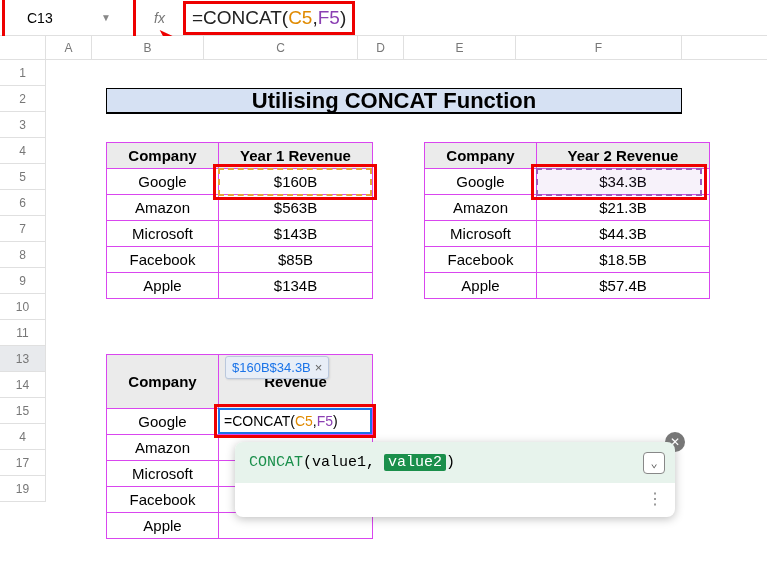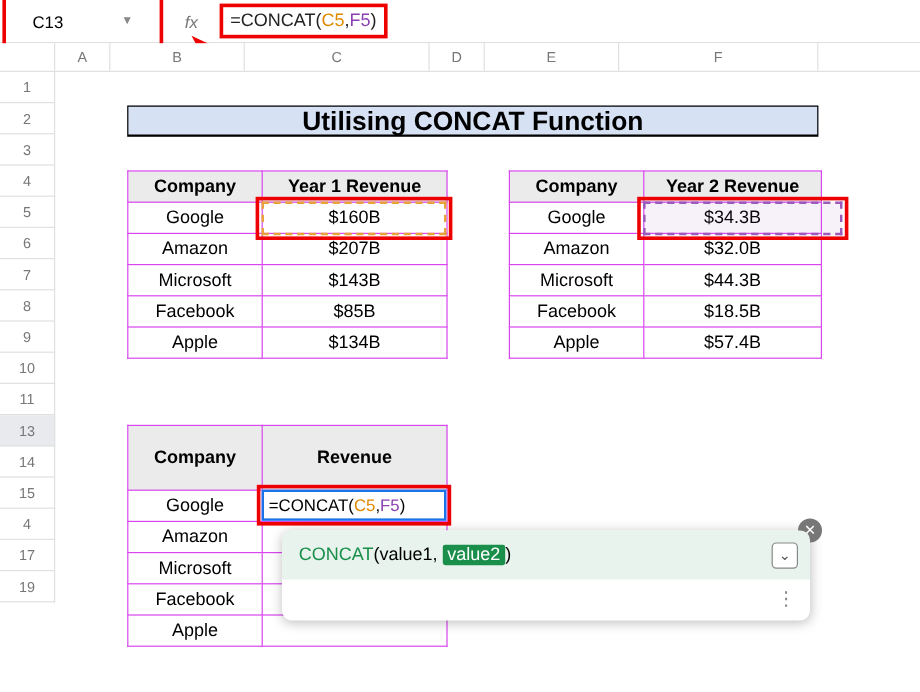--- a/index.html
+++ b/index.html
@@ -4,21 +4,21 @@
 <style>
   * { box-sizing: border-box; margin: 0; padding: 0; }
   body { font-family: Arial, sans-serif; font-size: 13px; background: #fff; width: 767px; height: 577px; position: relative; overflow: hidden; }
   
   .top-bar { display: flex; align-items: center; height: 36px; border-bottom: 1px solid #e0e0e0; }
   .name-box-wrap { border: 3px solid #ee0000; padding: 14px; margin-left: 2px; }
   .name-box { width: 100px; height: 24px; display: flex; align-items: center; padding: 0 8px; font-size: 14px; }
   .name-box .caret { margin-left: auto; font-size: 10px; color: #888; }
   .fx { margin: 0 18px; color: #777; font-style: italic; font-size: 14px;}
   .formula-box-wrap { border: 3px solid #ee0000; padding: 2px 2px; }
-  .formula-box { font-size: 15px; font-family: Arial; padding: 1px 4px; }
+  .formula-box { font-size: 19px; font-family: Arial; padding: 1px 4px; }
   .fn { color: #222; }
   .ref-c5 { color: #e08a00; }
   .ref-f5 { color: #8b3fb3; }
   .arrow-right { position:absolute; color:#ee0000; font-size:24px; left:158px; top:24px; font-weight:bold;}
   
   .sheet { position: relative; }
   .col-headers { display: flex; height: 24px; background: #fff; border-bottom: 1px solid #e0e0e0; }
   .corner { width: 46px; border-right: 1px solid #e0e0e0; }
   .ch { text-align: center; color: #777; font-size: 12px; line-height: 24px; border-right: 1px solid #e0e0e0; }
   .chA{width:46px}.chB{width:112px}.chC{width:154px}.chD{width:46px}.chE{width:112px}.chF{width:166px}
@@ -30,38 +30,38 @@
   .grid { position: relative; flex: 1; }
   
   .title-band { position: absolute; left: 60px; top: 28px; width: 576px; height: 26px; background: #d6e1f3; border: 1px solid #000; border-bottom: 2px solid #000; display: flex; align-items: center; justify-content: center; font-size: 22px; font-weight: bold; }
   
   .tbl { position: absolute; border-collapse: collapse; }
   .tbl td, .tbl th { border: 1px solid #d946ef; text-align: center; height: 26px; font-size: 15px; }
   .tbl th { background: #ebebeb; font-weight: bold; }
   .t1 { left: 60px; top: 82px; }
   .t1 .c1{width:112px}.t1 .c2{width:154px}
   .t2 { left: 378px; top: 82px; }
-  .t2 .c1{width:112px}.t2 .c2{width:148px}
+  .t2 .c1{width:112px}.t2 .c2{width:173px}
   .t3 { left: 60px; top: 294px; }
   .t3 .c1{width:112px}.t3 .c2{width:154px}
   .t3 th { height: 54px; }
   
   .cell-c5-hl { position:absolute; left:172px; top:108px; width:154px; height:28px; border:2px dashed #e8a33a; pointer-events:none; }
   .cell-c5-hl-out { position:absolute; left:167px; top:104px; width:164px; height:36px; border:3px solid #ee0000; pointer-events:none; }
   .cell-f5-hl { position:absolute; left:490px; top:108px; width:166px; height:28px; border:2px dashed #9c5abb; pointer-events:none; background: rgba(156,90,187,0.08); }
   .cell-f5-hl-out { position:absolute; left:485px; top:104px; width:176px; height:36px; border:3px solid #ee0000; pointer-events:none; }
   
   .preview-tip { position:absolute; left:179px; top:296px; background:#e8eef7; border:1px solid #bac8dd; border-radius:3px; padding:3px 6px; font-size:13px; color:#1a73e8; box-shadow:1px 1px 2px rgba(0,0,0,0.1); z-index:3;}
   .preview-tip .x { color:#666; margin-left:4px; cursor:pointer;}
   
   .c13-box { position:absolute; left:172px; top:348px; width:154px; height:26px; border:2px solid #1a73e8; background:#fff; display:flex; align-items:center; padding:0 4px; font-size:14px; z-index:2;}
   .c13-box-out { position:absolute; left:168px; top:344px; width:162px; height:34px; border:3px solid #ee0000; pointer-events:none; z-index:3;}
   
   .helper { position:absolute; left:189px; top:382px; width:440px; background:#fff; border-radius:8px; box-shadow:0 2px 10px rgba(0,0,0,0.25); padding:0; z-index:4;}
-  .helper-head { background:#e7f3ec; padding:12px 14px; font-family: Liberation Sans, sans-serif; font-size:15px; border-radius:8px 8px 0 0; position:relative;}
+  .helper-head { background:#e7f3ec; padding:12px 14px; font-family: Liberation Mono, monospace; font-size:15px; border-radius:8px 8px 0 0; position:relative;}
   .helper-head .fn2 { color: #1a8f4b; }
   .helper-head .v2 { background:#1a8f4b; color:#fff; padding:0 4px; border-radius:2px; }
   .helper-head .collapse { position:absolute; right:10px; top:10px; width:22px; height:22px; border:1px solid #888; border-radius:4px; display:flex; align-items:center; justify-content:center; font-size:12px; color:#555; background:#fff;}
   .helper-close { position:absolute; right:-10px; top:-10px; width:20px; height:20px; border-radius:50%; background:#777; color:#fff; display:flex; align-items:center; justify-content:center; font-size:12px;}
   .helper-body { height:34px; position:relative;}
   .helper-body .dots { position:absolute; right:12px; top:6px; color:#888; font-size:16px;}
   
   .watermark { position:absolute; left:270px; top:436px; color:#bbb; font-size:16px; display:flex; align-items:center; gap:6px; z-index:1; }
   .wm-icon{ width:20px; height:20px; }
   
@@ -124,21 +124,21 @@
             <tr>
               <th class="c1">Company</th>
               <th class="c2">Year 1 Revenue</th>
             </tr>
         <tr>
               <td class="c1">Google</td>
               <td class="c2">$160B</td>
             </tr>
         <tr>
               <td>Amazon</td>
-              <td>$207B</td>
+              <td>$563B</td>
             </tr>
         <tr>
               <td>Microsoft</td>
               <td>$143B</td>
             </tr>
         <tr>
               <td>Facebook</td>
               <td>$85B</td>
             </tr>
         <tr>
@@ -153,21 +153,21 @@
             <tr>
               <th class="c1">Company</th>
               <th class="c2">Year 2 Revenue</th>
             </tr>
         <tr>
               <td class="c1">Google</td>
               <td class="c2">$34.3B</td>
             </tr>
         <tr>
               <td>Amazon</td>
-              <td>$32.0B</td>
+              <td>$21.3B</td>
             </tr>
         <tr>
               <td>Microsoft</td>
               <td>$44.3B</td>
             </tr>
         <tr>
               <td>Facebook</td>
               <td>$18.5B</td>
             </tr>
         <tr>
@@ -204,20 +204,23 @@
               <td></td>
             </tr>
       </tbody>
         </table>
 
       <div class="cell-c5-hl"></div>
       <div class="cell-c5-hl-out"></div>
       <div class="cell-f5-hl"></div>
       <div class="cell-f5-hl-out"></div>
 
+      <div class="preview-tip">
+        <span>$160B$34.3B</span><span class="x">×</span>
+      </div>
 
       <div class="c13-box">
         <span>=CONCAT(</span>
           <span class="ref-c5">C5</span>
           <span>,</span>
           <span class="ref-f5">F5</span>
           <span>)</span>
       </div>
       <div class="c13-box-out"></div>
 

